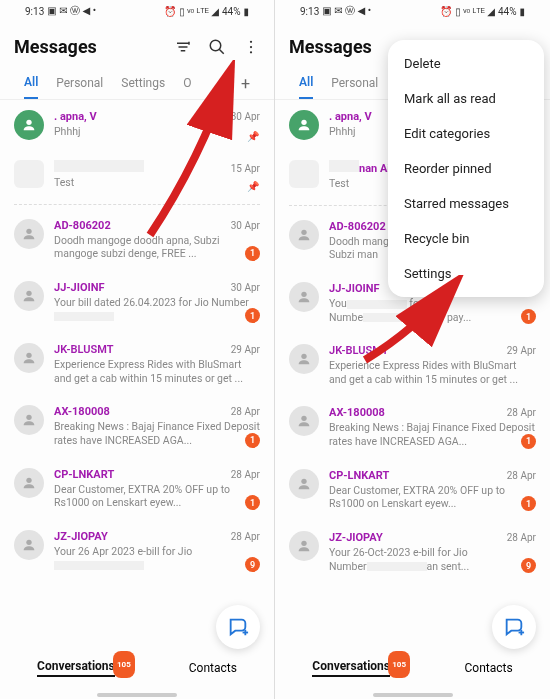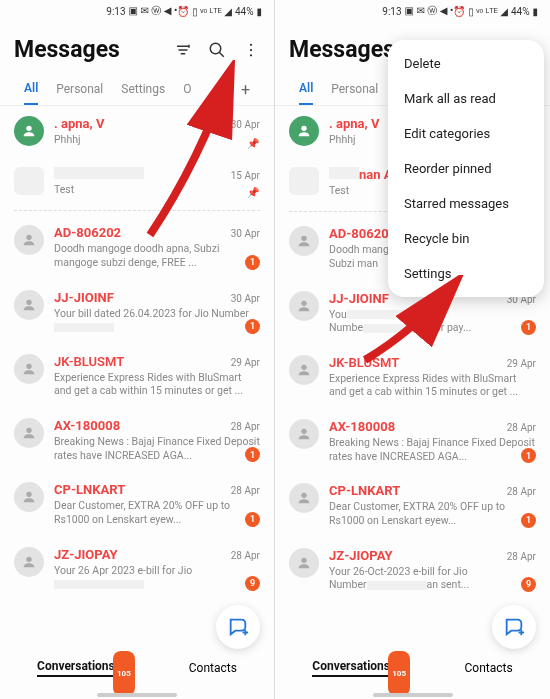--- a/index.html
+++ b/index.html
@@ -1,46 +1,46 @@
 <!DOCTYPE html>
 <html><head>
 <meta charset="utf-8">
 <style>
   * { box-sizing: border-box; margin: 0; padding: 0; font-family: -apple-system, Roboto, sans-serif; }
   body { background: #e8e8e8; width: 550px; height: 699px; overflow: hidden; display: flex; }
   .phone { width: 275px; height: 699px; background: #fdfdfd; position: relative; overflow: hidden; border-right: 1px solid #ddd; }
-  .status-bar { height: 22px; display: flex; justify-content: flex-end; align-items: center; padding: 0 12px; font-size: 10px; color: #333; }
+  .status-bar { height: 22px; display: flex; justify-content: space-between; align-items: center; padding: 0 25px; font-size: 10px; color: #333; }
   .status-left, .status-right { display: flex; align-items: center; gap: 3px; }
   .header { display: flex; align-items: center; justify-content: space-between; padding: 14px 14px 10px 14px; }
-  .header-title { font-size: 23px; font-weight: 700; color: #111; }
+  .header-title { font-size: 18px; font-weight: 700; color: #111; }
   .header-icons { display: flex; align-items: center; gap: 16px; color: #333; }
   .icon { width: 18px; height: 18px; display: inline-flex; align-items: center; justify-content: center; }
   .tabs { display: flex; align-items: center; padding: 0 24px; gap: 18px; font-size: 12px; color: #888; border-bottom: 1px solid #eee; }
   .tab { padding: 8px 0; }
   .tab.active { color: #2376d8; font-weight: 600; border-bottom: 2px solid #2376d8; }
   .tab-plus { margin-left: auto; font-size: 16px; color: #666; }
   .list { overflow: hidden; }
   .item { display: flex; padding: 10px 14px; gap: 10px; align-items: flex-start; position: relative; }
   .avatar { width: 30px; height: 30px; border-radius: 50%; background: #e3e3e3; display: flex; align-items: center; justify-content: center; flex-shrink: 0; }
   .avatar.green { background: #47a36a; }
   .avatar svg { width: 16px; height: 16px; }
   .item-body { flex: 1; min-width: 0; }
   .item-top { display: flex; justify-content: space-between; align-items: baseline; }
-  .item-title { font-size: 13px; font-weight: 700; color: #ef4444; }
+  .item-title { font-size: 11px; font-weight: 700; color: #a21caf; }
   .item-title.read { font-weight: 600; }
   .item-date { font-size: 10px; color: #888; flex-shrink: 0; }
   .item-snippet { font-size: 10.5px; color: #888; line-height: 1.3; margin-top: 2px; display: -webkit-box; -webkit-line-clamp: 2; -webkit-box-orient: vertical; overflow: hidden; }
   .badge { position: absolute; right: 14px; bottom: 10px; width: 15px; height: 15px; border-radius: 50%; background: #f15a24; color: #fff; font-size: 9px; display: flex; align-items: center; justify-content: center; font-weight: 600; }
   .pin { position: absolute; right: 14px; bottom: 8px; font-size: 10px; color: #555; }
   .divider { border-top: 1px dashed #ddd; margin: 4px 14px; }
   .redact { background: #eee; opacity: 0.9; }
   .bottom-nav { position: absolute; bottom: 14px; left: 0; right: 0; display: flex; justify-content: space-around; align-items: center; padding: 8px 0; }
   .nav-item { font-size: 12px; position: relative; }
   .nav-item.active { font-weight: 700; color: #111; border-bottom: 2px solid #111; padding-bottom: 2px; }
-  .nav-item .count { position: absolute; top: -8px; right: -20px; background: #f15a24; color: #fff; font-size: 8px; padding: 18px 4px; border-radius: 8px; }
+  .nav-item .count { position: absolute; top: -8px; right: -20px; background: #f15a24; color: #fff; font-size: 8px; padding: 9px 4px; border-radius: 8px; }
   .nav-bar { position: absolute; bottom: 2px; left: 50%; transform: translateX(-50%); width: 80px; height: 4px; background: #ccc; border-radius: 2px; }
   .fab { position: absolute; right: 14px; bottom: 50px; width: 44px; height: 44px; border-radius: 50%; background: #fff; box-shadow: 0 2px 8px rgba(0,0,0,0.15); display: flex; align-items: center; justify-content: center; }
   .fab svg { width: 22px; height: 22px; stroke: #2376d8; }
   .menu { position: absolute; top: 40px; right: 6px; width: 156px; background: #fff; border-radius: 16px; box-shadow: 0 4px 16px rgba(0,0,0,0.2); padding: 6px 0; z-index: 10; }
   .menu-item { padding: 10px 16px; font-size: 13px; color: #222; }
   .arrow { position: absolute; z-index: 20; pointer-events: none; }
 </style>
 </head>
 <body>
 

